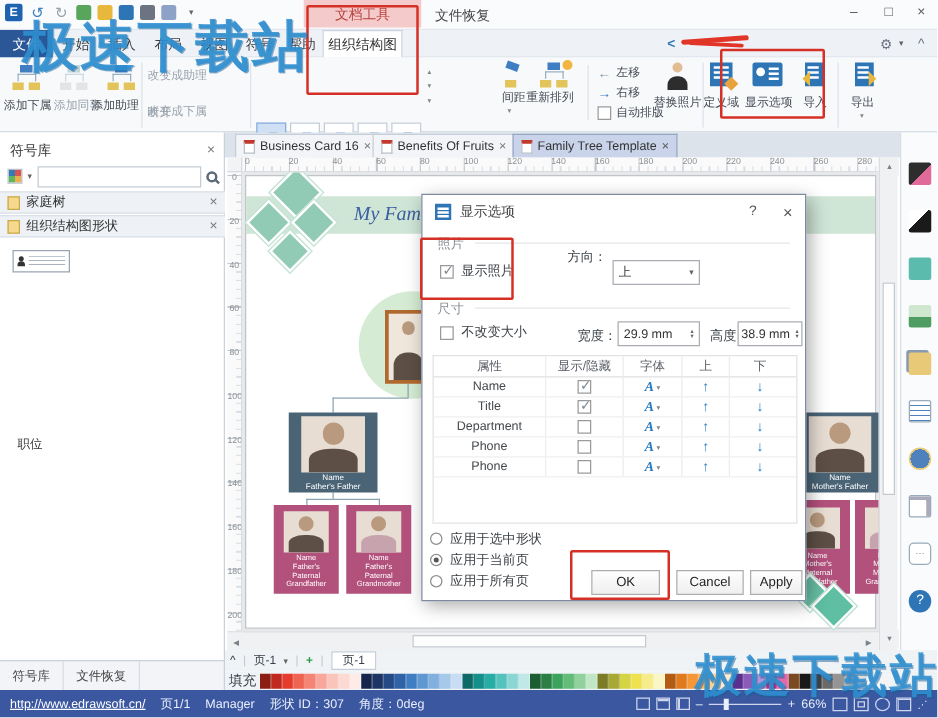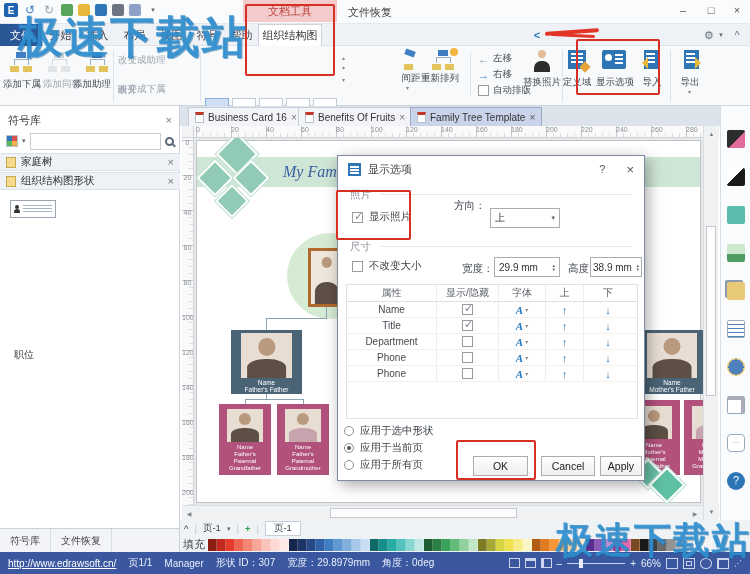--- a/index.html
+++ b/index.html
@@ -565,21 +565,20 @@
       <span class="swatch" style="background: rgb(255, 255, 255);"></span>
       <span class="swatch" style="background: rgb(244, 244, 244);"></span>
     </span>
 </div>
 
 <div class="statusbar">
   <a>http://www.edrawsoft.cn/</a>
   <span>页1/1</span>
   <span>Manager</span>
   <span>形状 ID：307</span>
-  <span>宽度：29.8979mm</span>
   <span>角度：0deg</span>
   <span style="margin-left:auto;display:flex;align-items:center;gap:5px">
     <span class="viewico"></span>
     <span class="viewico" style="box-shadow:inset 0 2px 0 #cdd6ee"></span>
     <span class="viewico" style="box-shadow:inset 2px 0 0 #cdd6ee"></span>
     <span>–</span>
     <span class="slidertrack">
         <span class="sliderknob"></span>
       </span>
     <span>+</span>

